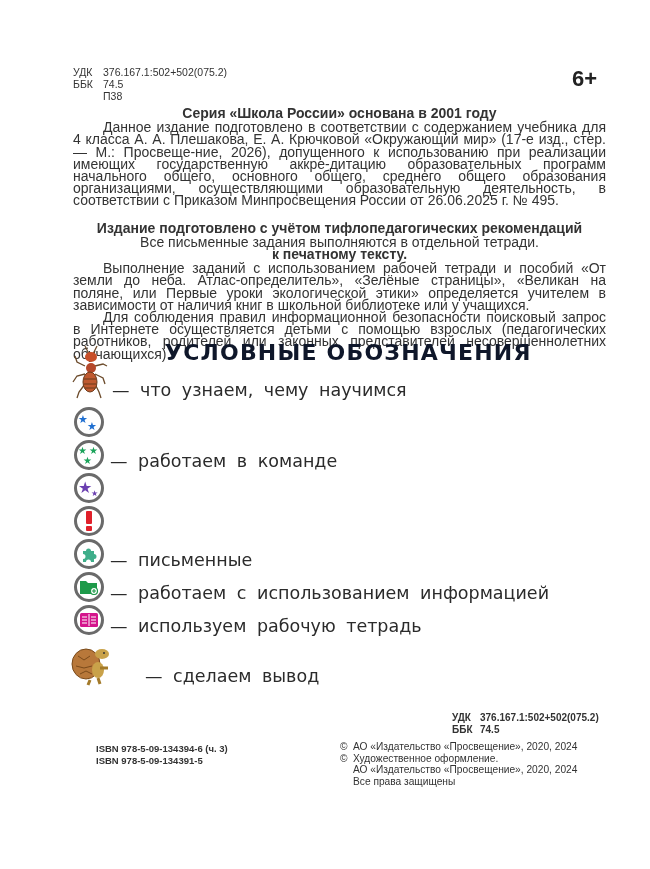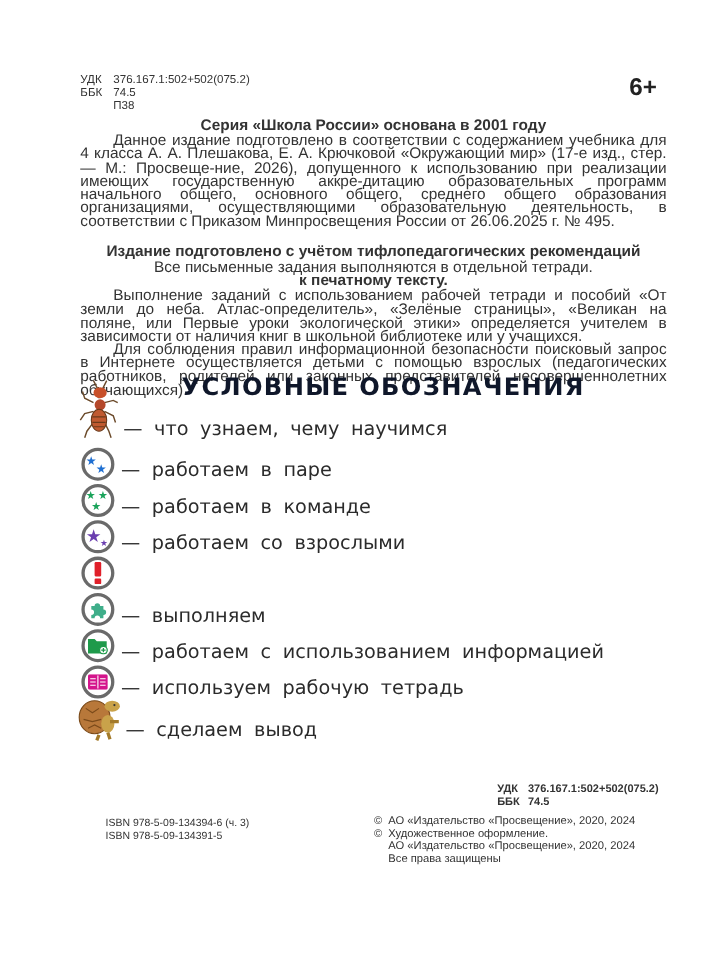--- a/index.html
+++ b/index.html
@@ -23,21 +23,21 @@
   .legend { position: absolute; left: 70px; top: 370px; }
   .legend-item { position: absolute; left: 0; display: flex; align-items: flex-end; white-space: nowrap; }
   .legend-item .ic { width: 38px; height: 32px; display: flex; align-items: center; justify-content: center; }
   .legend-item .txt { font-size: 17.5px; color: #2b2b2b; margin-left: 2px; word-spacing: 5px; font-family: "DejaVu Sans", sans-serif; }
 
   .circle { width: 30px; height: 30px; border: 3px solid #6a6a6a; border-radius: 50%; box-sizing: border-box; display: flex; align-items: center; justify-content: center; background:#fff; }
 
   .bottom-right { position: absolute; left: 452px; top: 712px; font-size: 10px; line-height: 11.5px; font-weight: bold; font-family: "Liberation Sans", sans-serif; color:#333;}
   .bottom-right .row { display: flex; }
   .bottom-right .k { width: 28px; }
-  .isbn { position: absolute; left: 96px; top: 743px; font-size: 9.5px; line-height: 12px; font-weight: normal; font-family: "Liberation Sans", sans-serif; color:#333;}
+  .isbn { position: absolute; left: 96px; top: 743px; font-size: 9.5px; line-height: 12px; font-weight: bold; font-family: "Liberation Sans", sans-serif; color:#333;}
   .copy { position: absolute; left: 340px; top: 741px; font-size: 10.2px; line-height: 11.6px; font-family: "Liberation Sans", sans-serif; color:#333; width: 266px;}
   .copy .row { display: flex; }
   .copy .sym { width: 13px; }
 </style>
 </head>
 <body>
 
 <div class="page">
 
   <div class="udk-top">
@@ -94,21 +94,20 @@
 
     <div class="legend-item" style="top:36px;">
       <span class="ic">
         <span class="circle">
             <svg width="22" height="18" viewBox="0 0 22 18">
               <text x="0" y="10" font-size="11" fill="#1f6fd1">★</text>
               <text x="9" y="17" font-size="11" fill="#1f6fd1">★</text>
             </svg>
           </span>
       </span>
-      <span class="txt">— работаем в паре</span>
     </div>
 
     <div class="legend-item" style="top:69px;">
       <span class="ic">
         <span class="circle">
             <svg width="22" height="20" viewBox="0 0 22 20">
               <text x="0" y="9" font-size="10" fill="#1aa35a">★</text>
               <text x="11" y="9" font-size="10" fill="#1aa35a">★</text>
               <text x="5" y="19" font-size="10" fill="#1aa35a">★</text>
             </svg>
@@ -119,21 +118,20 @@
 
     <div class="legend-item" style="top:102px;">
       <span class="ic">
         <span class="circle">
             <svg width="22" height="20" viewBox="0 0 22 20">
               <text x="0" y="15" font-size="16" fill="#6b3fb0">★</text>
               <text x="13" y="18" font-size="8" fill="#6b3fb0">★</text>
             </svg>
           </span>
       </span>
-      <span class="txt">— работаем со взрослыми</span>
     </div>
 
     <div class="legend-item" style="top:135px;">
       <span class="ic">
         <span class="circle">
             <svg width="10" height="20" viewBox="0 0 10 20">
               <rect x="2" y="0" width="6" height="13" rx="1" fill="#e0202a"></rect>
               <rect x="2" y="15" width="6" height="5" rx="1" fill="#e0202a"></rect>
             </svg>
           </span>
@@ -141,21 +139,21 @@
     </div>
 
     <div class="legend-item" style="top:168px;">
       <span class="ic">
         <span class="circle">
             <svg width="18" height="18" viewBox="0 0 18 18">
               <path d="M3 6 h3 a2.5 2.5 0 1 1 5 0 h3 v3 a2.5 2.5 0 1 1 0 5 v3 h-3 a2.5 2.5 0 1 0 -5 0 h-3 v-3 a2.5 2.5 0 1 0 0 -5 z" fill="#3fae8a"></path>
             </svg>
           </span>
       </span>
-      <span class="txt">— выполняем</span>
+      <span class="txt">— письменные</span>
     </div>
 
     <div class="legend-item" style="top:201px;">
       <span class="ic">
         <span class="circle">
             <svg width="20" height="16" viewBox="0 0 20 16">
               <path d="M1 2 h6 l2 2 h9 v11 h-17 z" fill="#1e9a4a"></path>
               <circle cx="15" cy="12" r="3.5" fill="#fff" stroke="#1e9a4a" stroke-width="1.2"></circle>
               <path d="M15 10 v4 M13 12 h4" stroke="#1e9a4a" stroke-width="1.2"></path>
             </svg>
@@ -170,21 +168,21 @@
             <svg width="18" height="14" viewBox="0 0 18 14">
               <rect x="0" y="0" width="18" height="14" rx="1.5" fill="#d4148c"></rect>
               <path d="M9 1 v12" stroke="#fff" stroke-width="1"></path>
               <path d="M2 4 h5 M2 7 h5 M2 10 h5 M11 4 h5 M11 7 h5 M11 10 h5" stroke="#fff" stroke-width="1"></path>
             </svg>
           </span>
       </span>
       <span class="txt">— используем рабочую тетрадь</span>
     </div>
 
-    <div class="legend-item" style="top:262px;">
+    <div class="legend-item" style="top:274px;gap:31px;">
       <span class="ic" style="height:42px;width:42px;">
         <svg width="42" height="42" viewBox="0 0 42 42">
           <ellipse cx="16" cy="20" rx="14" ry="15" fill="#b8783a" stroke="#7a4a1a" stroke-width="1"></ellipse>
           <path d="M8 12 l6 4 l6 -4 M6 22 l8 2 l8 -2 M10 30 l6 -3 l6 3" stroke="#7a4a1a" stroke-width="1" fill="none"></path>
           <ellipse cx="32" cy="10" rx="7" ry="5" fill="#c9a24a"></ellipse>
           <circle cx="34" cy="9" r="1" fill="#333"></circle>
           <ellipse cx="28" cy="26" rx="6" ry="8" fill="#c9a24a"></ellipse>
           <path d="M30 24 h8" stroke="#a37a2a" stroke-width="3"></path>
           <path d="M20 36 l-2 5 M28 34 l2 6" stroke="#a37a2a" stroke-width="3"></path>
         </svg>

